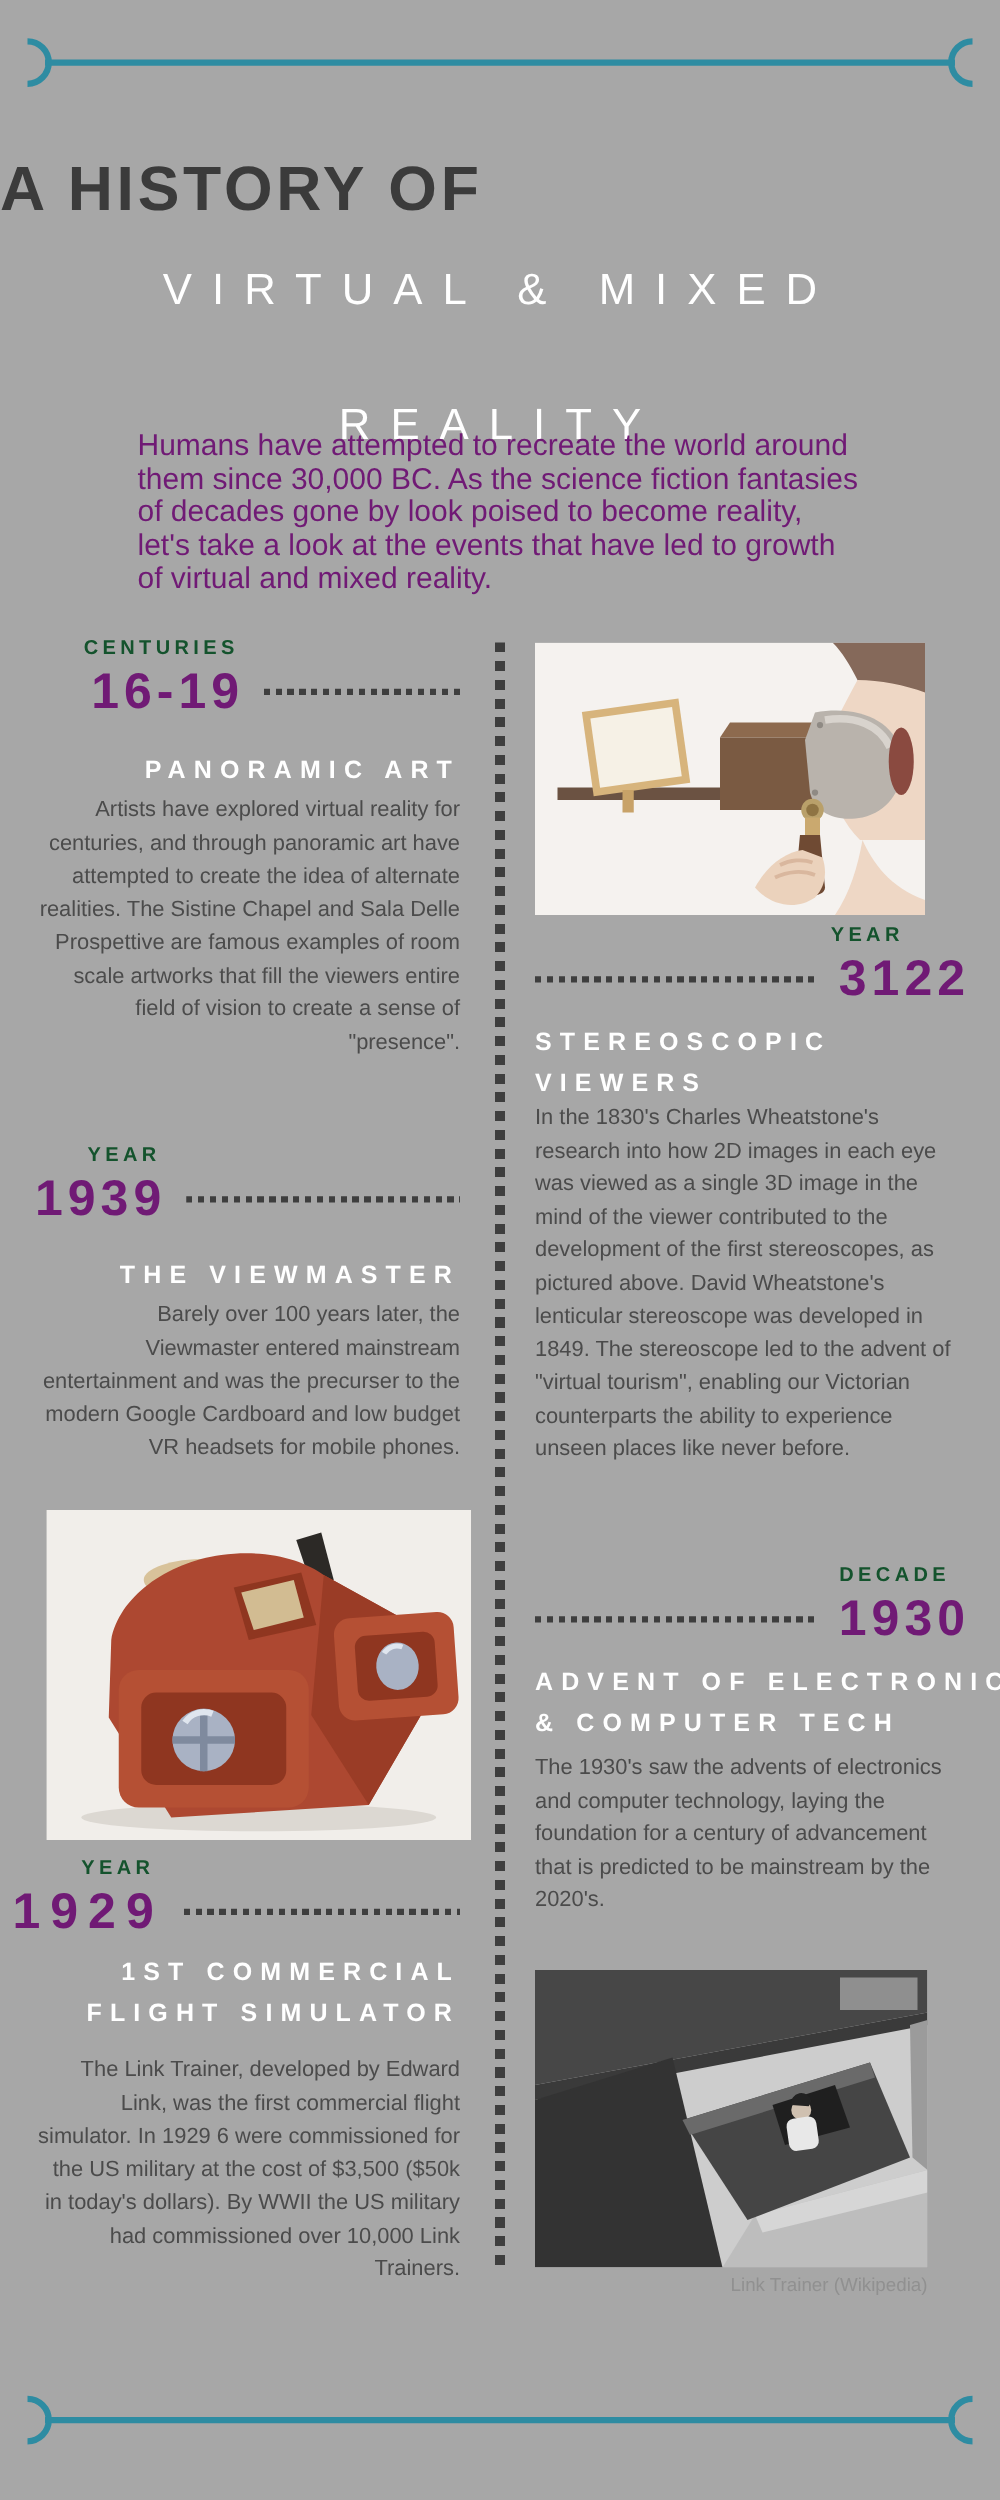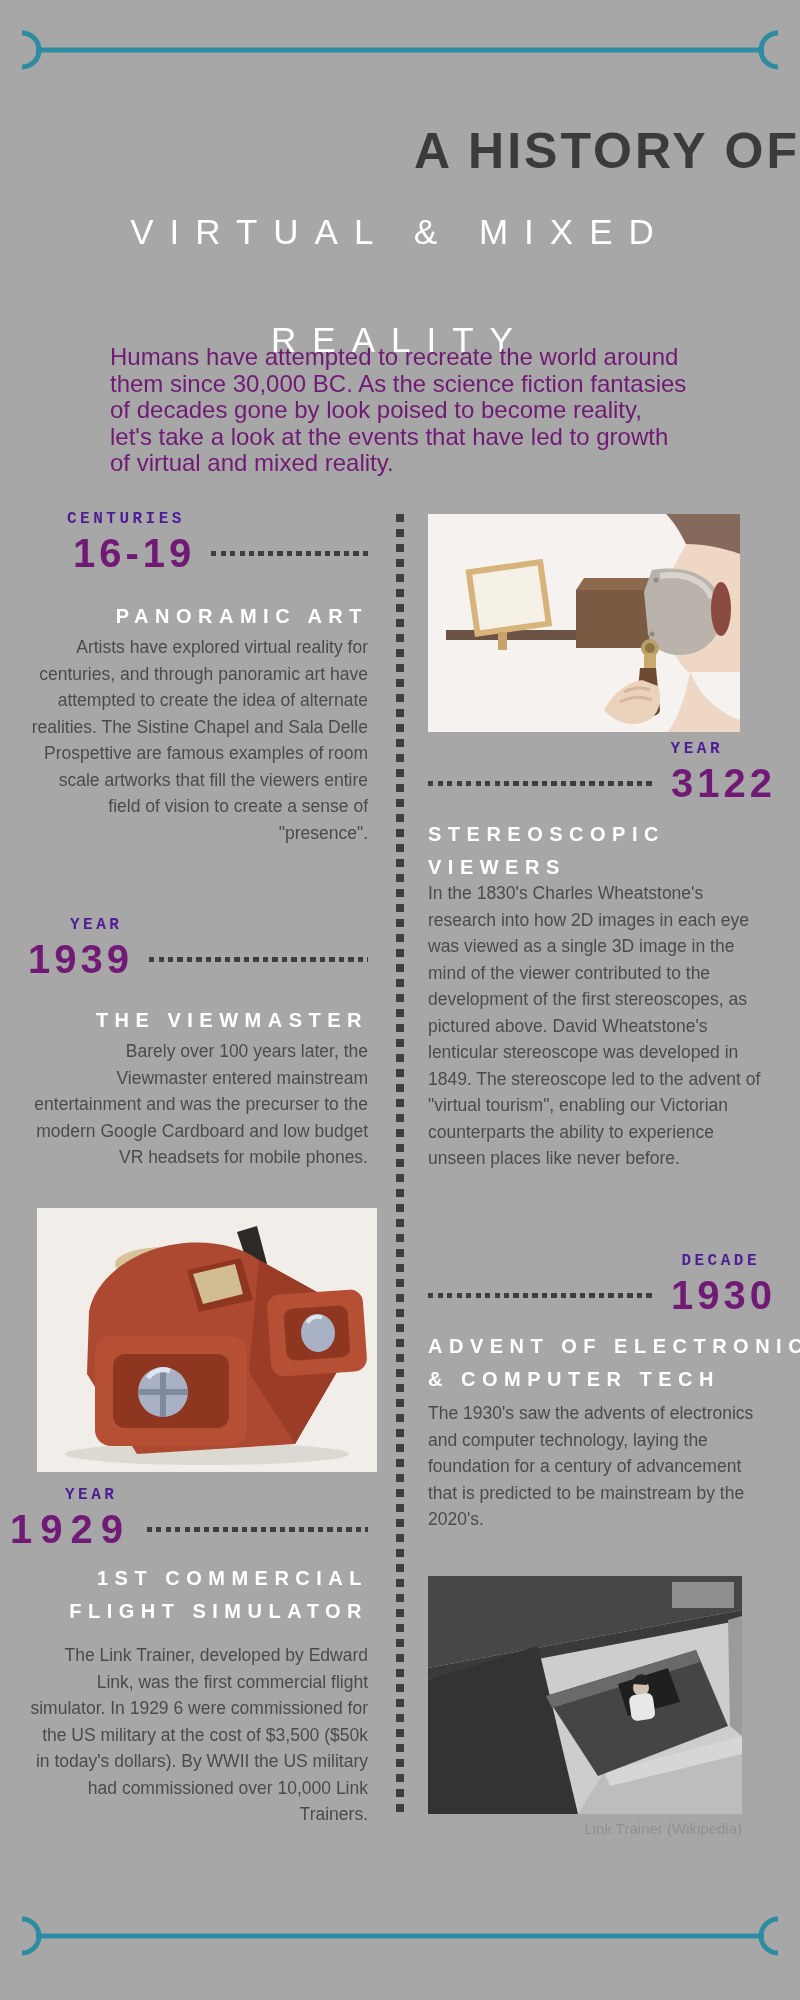--- a/index.html
+++ b/index.html
@@ -1,29 +1,29 @@
 <!DOCTYPE html>
 <html><head>
 <meta charset="utf-8">
 <style>
   html,body{margin:0;padding:0;}
   body{width:800px;height:2000px;background:#a7a7a7;font-family:"Liberation Sans",sans-serif;overflow:hidden;position:relative;}
   .page{position:absolute;inset:0;width:800px;height:2000px;}
   .abs{position:absolute;}
   
-  .title{font-size:50px;font-weight:800;letter-spacing:3px;color:#3b3b3b;text-align:right;width:800px;top:122px;}
+  .title{font-size:50px;font-weight:800;letter-spacing:3px;color:#3b3b3b;text-align:left;width:800px;top:122px;}
   .subtitle{font-size:35px;font-weight:400;letter-spacing:16px;color:#ffffff;text-align:center;width:800px;}
   .sub1{top:212px;}
   .sub2{top:276px;margin-top:44px;}
   .intro{top:344px;left:110px;width:580px;font-size:24px;line-height:26.5px;color:#701a75;text-align:left;}
   
   .vdivider{left:396px;top:514px;width:8px;height:1300px;
     background:repeating-linear-gradient(180deg,#3e3e3e 0 8px,transparent 8px 15px);}
   
-  .era-label{font-size:16px;font-weight:700;letter-spacing:3.5px;color:#4c1d95;line-height:18px;margin-bottom:3px;font-family:Liberation Mono, monospace;}
+  .era-label{font-size:16px;font-weight:700;letter-spacing:3.5px;color:#14532d;line-height:18px;margin-bottom:3px;}
   .era-row{display:flex;align-items:center;}
   .era-num{font-size:40px;font-weight:800;letter-spacing:4px;color:#701a75;line-height:44px;white-space:nowrap;}
   .hdots{flex:1;height:5px;background:repeating-linear-gradient(90deg,#3e3e3e 0 5px,transparent 5px 9.5px);}
   .era-row .hdots{margin-left:16px;}
   .era-row.dots-first .hdots{margin-left:0;margin-right:16px;}
   .r{text-align:right;}
   
   .wheading{font-size:20px;font-weight:700;letter-spacing:6.5px;color:#ffffff;line-height:33px;}
   .body-text{font-size:17.5px;line-height:26.5px;color:#4b4b4b;}
   .caption{font-size:15px;color:#909090;text-align:right;}

